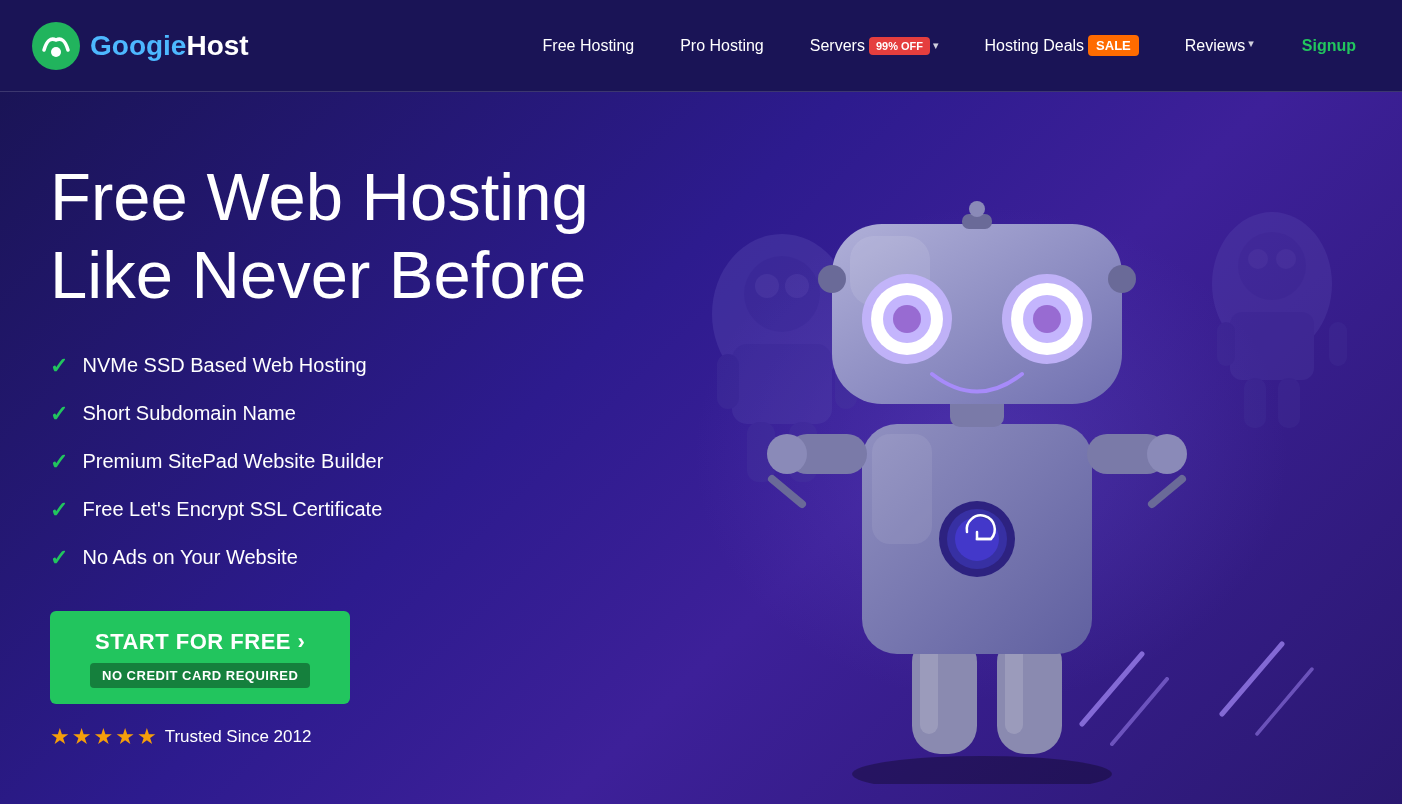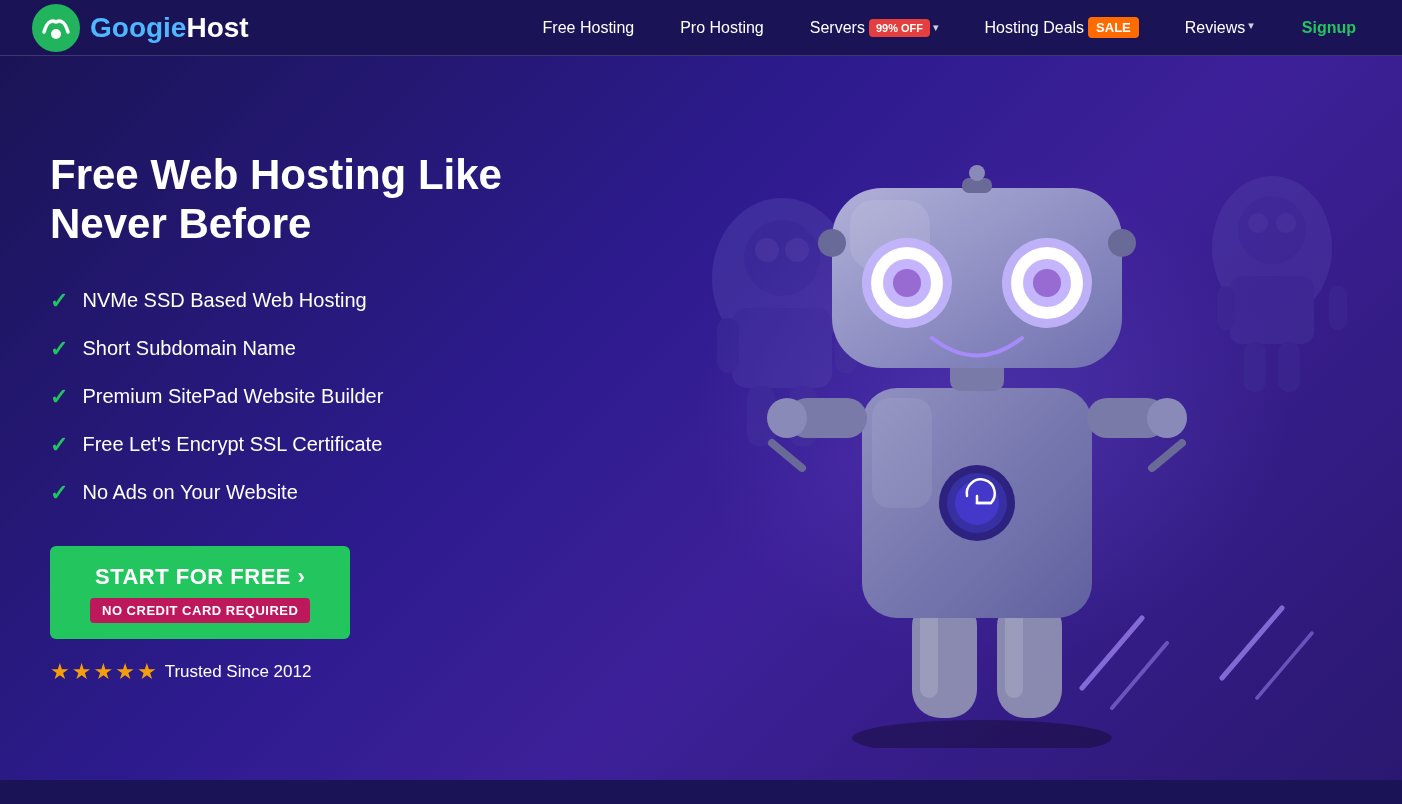--- a/index.html
+++ b/index.html
@@ -11,21 +11,21 @@
       overflow-x: hidden;
     }
 
     
     nav {
       background: #1a1456;
       border-bottom: 1px solid rgba(255,255,255,0.15);
       display: flex;
       align-items: center;
       padding: 0 30px;
-      height: 56px;
+      height: 92px;
     }
     .logo-area {
       display: flex;
       align-items: center;
       gap: 8px;
       text-decoration: none;
       margin-right: auto;
     }
     .logo-icon {
       width: 52px;
@@ -90,22 +90,22 @@
       align-items: center;
       padding: 40px 50px 40px 50px;
       position: relative;
       overflow: hidden;
     }
     .hero-left {
       flex: 0 0 580px;
       z-index: 2;
     }
     .hero-title {
-      font-size: 42px;
-      font-weight: 700;
+      font-size: 67px;
+      font-weight: 400;
       color: white;
       line-height: 1.15;
       margin-bottom: 40px;
     }
     .features-list {
       list-style: none;
       margin-bottom: 40px;
     }
     .features-list li {
       display: flex;
@@ -136,21 +136,21 @@
       color: white;
       font-size: 22px;
       font-weight: 800;
       display: block;
       text-align: center;
       letter-spacing: 0.5px;
       margin-bottom: 8px;
     }
     .cta-sub {
       display: block;
-      background: #be185d;
+      background: #15803d;
       color: white;
       font-size: 13px;
       font-weight: 700;
       padding: 5px 12px;
       border-radius: 4px;
       text-align: center;
       letter-spacing: 0.5px;
     }
 
     

